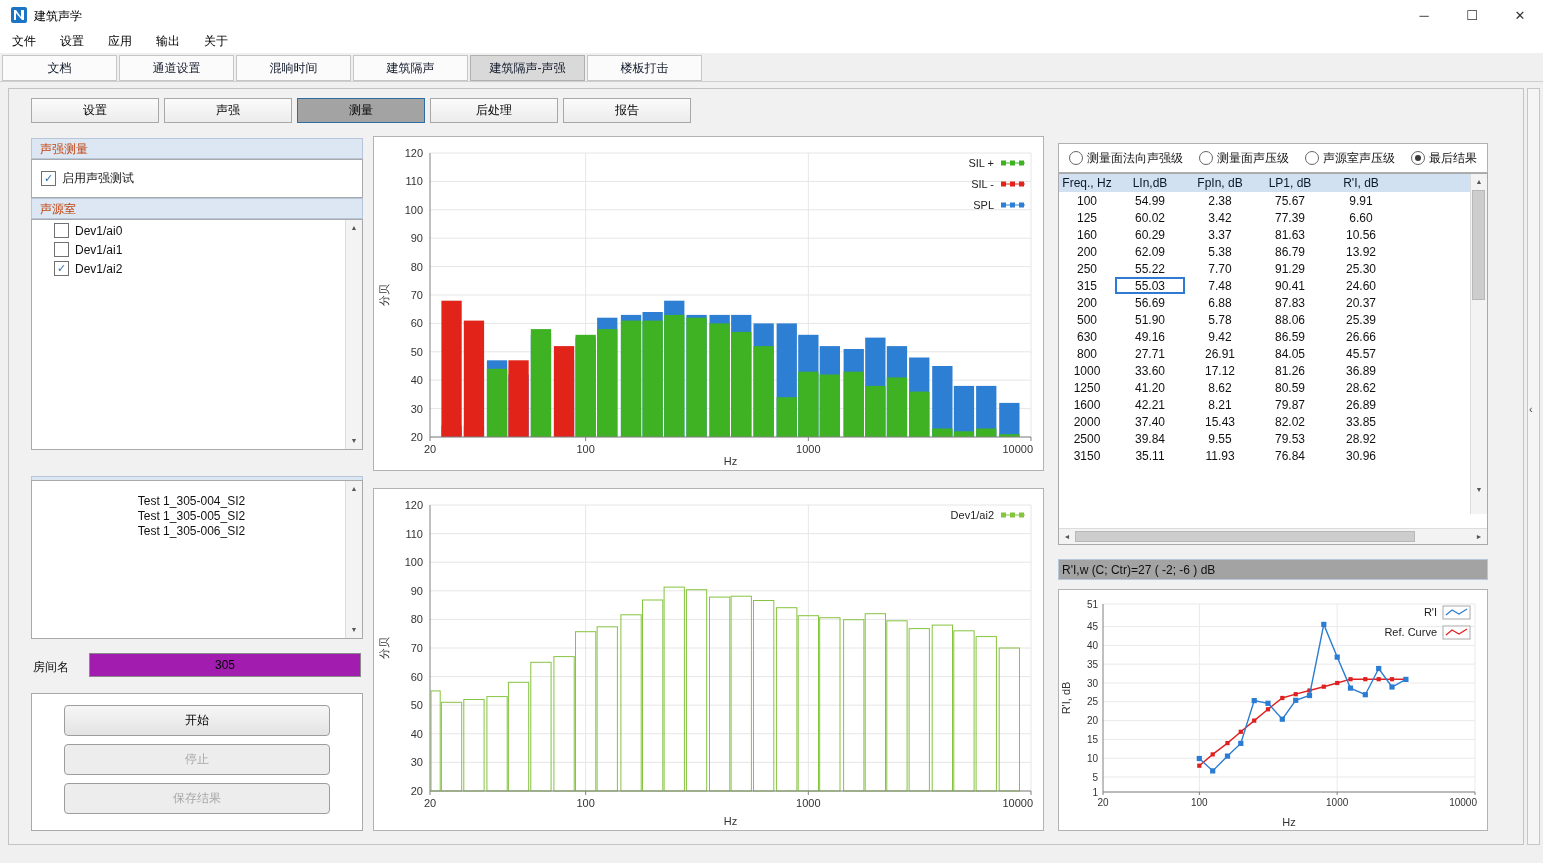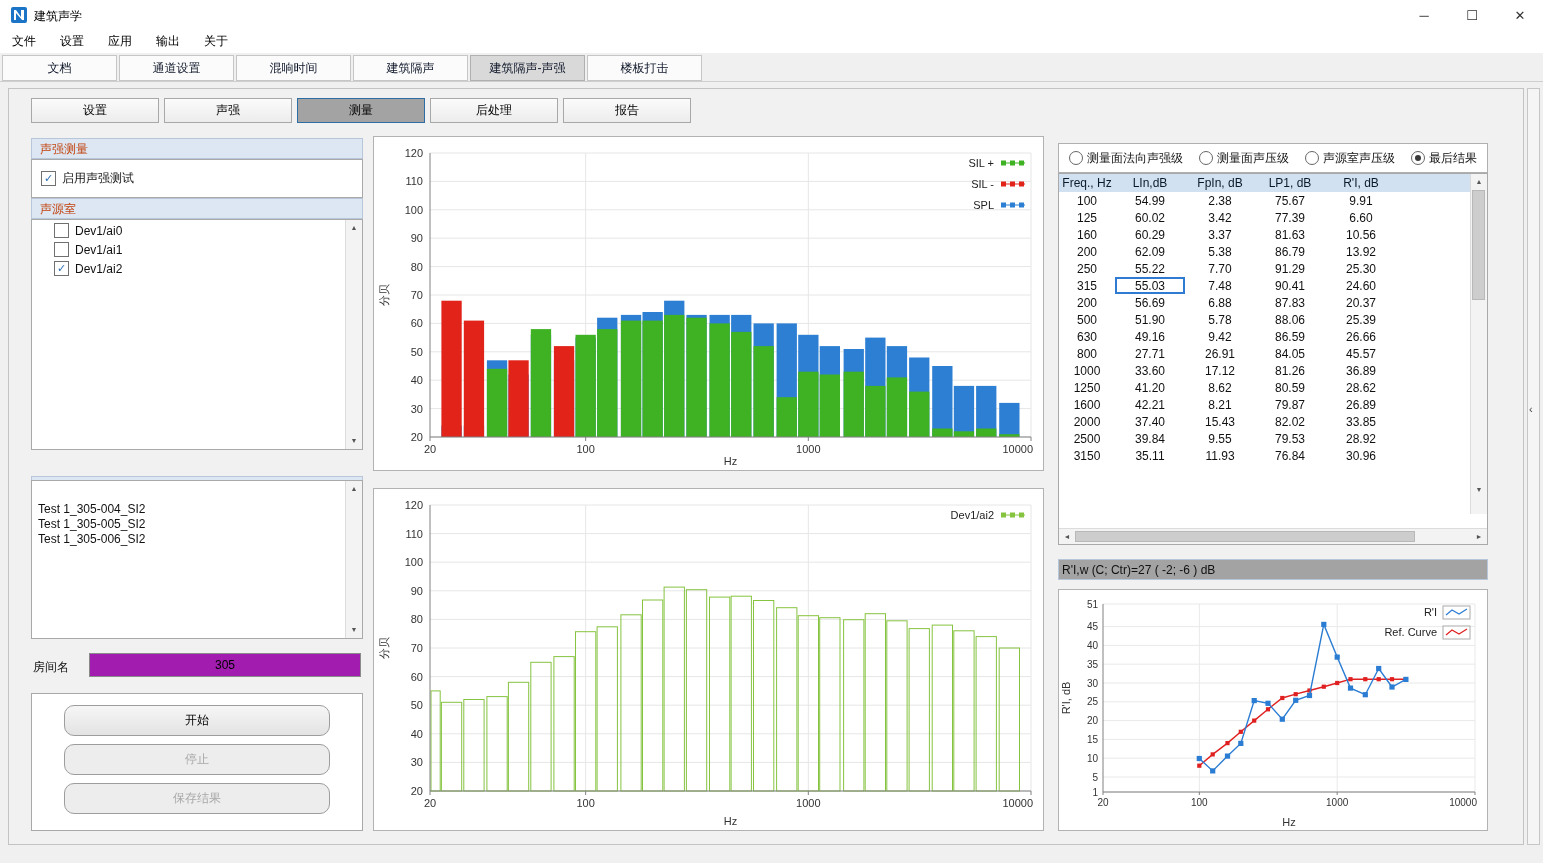--- a/index.html
+++ b/index.html
@@ -65,21 +65,21 @@
   .hscroll .thumb{position:absolute;left:16px;top:2px;height:11px;width:340px;background:#cdcdcd;border:1px solid #b8b8b8;box-sizing:border-box;}
   
   .room-label{position:absolute;left:24px;top:570px;}
   .room-input{
     position:absolute;left:80px;top:564px;width:272px;height:24px;box-sizing:border-box;
     border:1px solid #8a8a8a;text-align:center;font-size:12px;font-family:inherit;background:#a21caf;
   }
   
   .btn{
     display:block;width:266px;height:31px;margin:8px auto 0 auto;
-    background:linear-gradient(#f6f6f6,#e3e3e3);border:1px solid #9d9d9d;border-radius:10px;
+    background:linear-gradient(#f6f6f6,#e3e3e3);border:1px solid #9d9d9d;border-radius:4px;
     font-size:12px;color:#000;font-family:inherit;
   }
   .btn.first{margin-top:11px;}
   .btn.disabled{color:#a8a8a8;background:#ededed;}
   
   .chartpanel{position:absolute;background:#fff;border:1px solid #b2b2b2;box-sizing:border-box;}
   
   .radiobar{
     position:absolute;left:1049px;top:54px;width:430px;height:30px;background:#fff;border:1px solid #b0b0b0;
     box-sizing:border-box;display:flex;align-items:center;justify-content:space-between;padding:0 10px;
@@ -179,21 +179,21 @@
       </div>
     <div class="vscroll">
       <span class="arr top">▲</span>
       <span class="arr bot">▼</span>
     </div>
   </div>
 
   <div class="sec-h" style="top:387px;">测试文件列表</div>
 
   <div class="box" style="top:391px;height:159px;">
-    <div class="list-items" id="file-list" style="padding-top:20px;">
+    <div class="list-items" id="file-list" style="padding-top:12px;text-align:center;">
         <div class="lfile">Test 1_305-004_SI2</div>
         <div class="lfile">Test 1_305-005_SI2</div>
         <div class="lfile">Test 1_305-006_SI2</div>
       </div>
     <div class="vscroll">
       <span class="arr top">▲</span>
       <span class="arr bot">▼</span>
     </div>
   </div>
 

